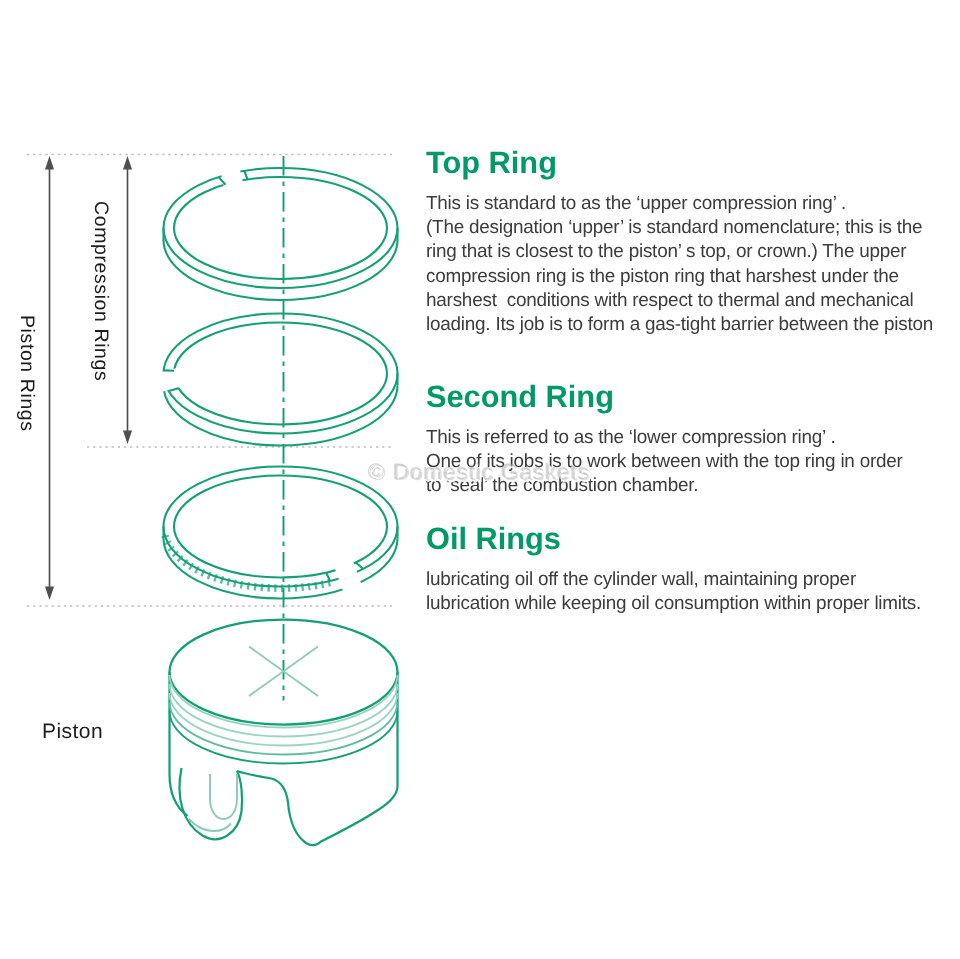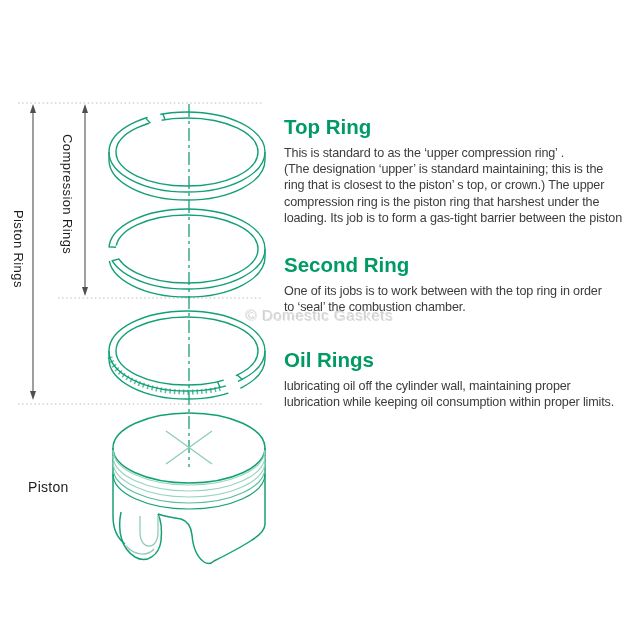--- a/index.html
+++ b/index.html
@@ -6,21 +6,21 @@
   body {
     width:640px; height:639px; background:#ffffff; position:relative;
     overflow:hidden; font-family:"Liberation Sans", sans-serif;
   }
   .diagram-svg { position:absolute; left:0; top:0; z-index:1; }
   .dim-label { font-size:13px; fill:#1d1d1d; font-family:"Liberation Sans", sans-serif; letter-spacing:0.4px; }
   .piston-label { font-size:14px; fill:#1d1d1d; font-family:"Liberation Sans", sans-serif; letter-spacing:0.3px; }
 
   .text-col { position:absolute; left:284px; top:0; width:354px; z-index:2; }
   .section { position:absolute; left:0; }
-  #sec-top { top:97px;margin-top:18px; }
+  #sec-top { top:97px; }
   #sec-second { top:253px; }
   #sec-oil { top:348px; }
   .sec-title {
     font-size:20.5px; font-weight:bold; color:#009b64;
     line-height:24px; margin:0 0 6px 0;
   }
   .tline {
     font-size:12.6px; line-height:16.2px; color:#3c3c3c;
     white-space:pre; letter-spacing:-0.15px;
   }
@@ -126,28 +126,30 @@
   <text class="piston-label" x="28" y="492">Piston</text>
 </svg>
 
 <div class="watermark">© Domestic Gaskets</div>
 
 <div class="text-col">
 
   <div class="section" id="sec-top">
     <h2 class="sec-title">Top Ring</h2>
     <div class="tline">This is standard to as the ‘upper compression ring’ .</div>
-    <div class="tline">(The designation ‘upper’ is standard maintaining; this is the</div>
+    <div class="tline">(The designation ‘upper’ is standard nomenclature; this is the</div>
     <div class="tline">ring that is closest to the piston’ s top, or crown.) The upper</div>
     <div class="tline">compression ring is the piston ring that harshest under the</div>
+    <div class="tline">harshest  conditions with respect to thermal and mechanical</div>
     <div class="tline">loading. Its job is to form a gas-tight barrier between the piston</div>
   </div>
 
   <div class="section" id="sec-second">
     <h2 class="sec-title">Second Ring</h2>
+    <div class="tline">This is referred to as the ‘lower compression ring’ .</div>
     <div class="tline">One of its jobs is to work between with the top ring in order</div>
     <div class="tline">to ‘seal’ the combustion chamber.</div>
   </div>
 
   <div class="section" id="sec-oil">
     <h2 class="sec-title">Oil Rings</h2>
     <div class="tline">lubricating oil off the cylinder wall, maintaining proper</div>
     <div class="tline">lubrication while keeping oil consumption within proper limits.</div>
   </div>
 

